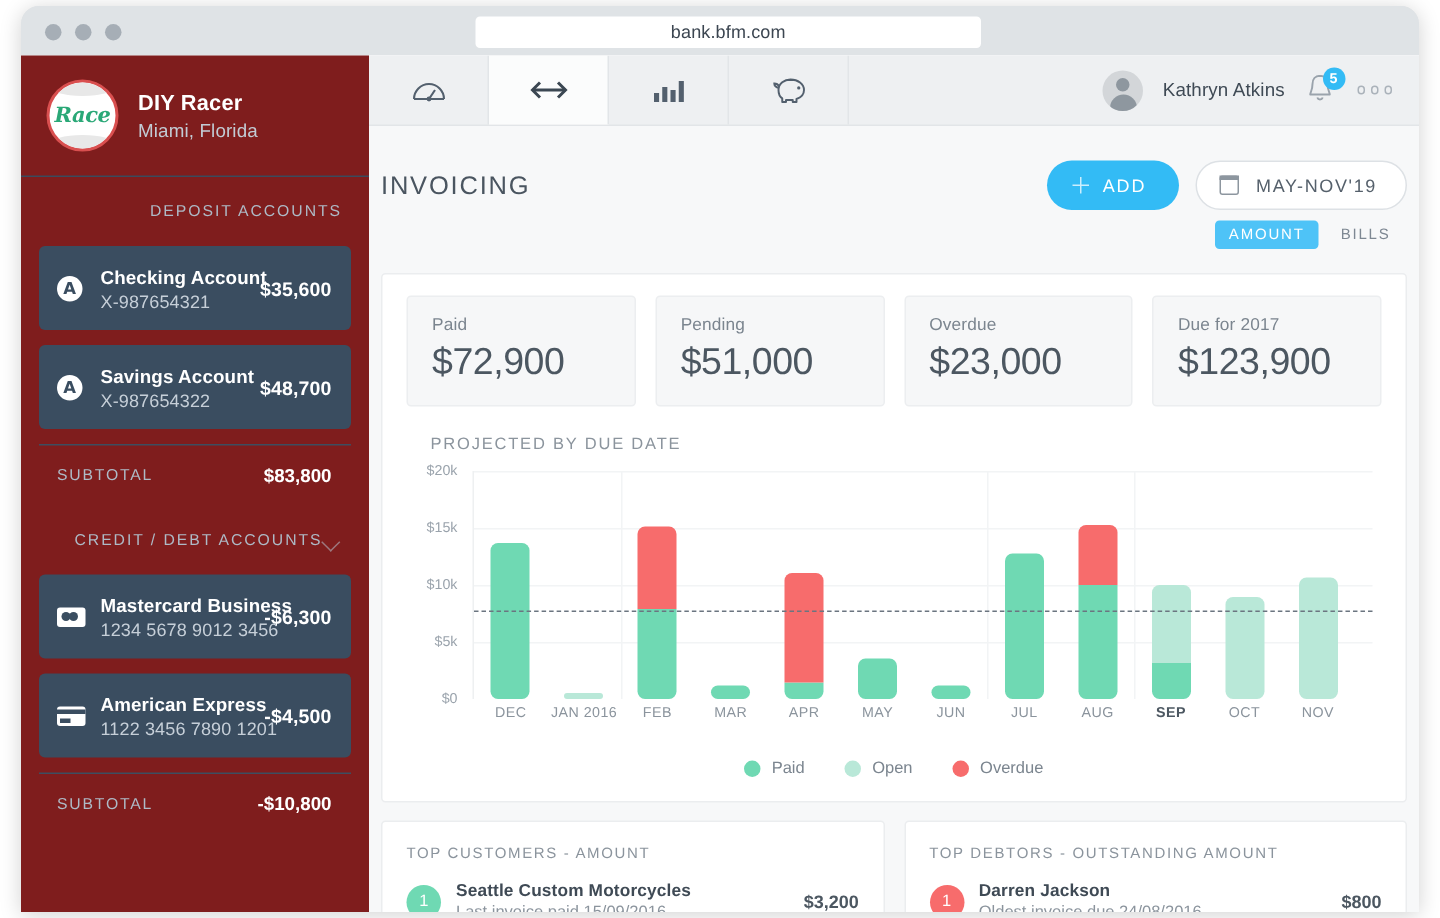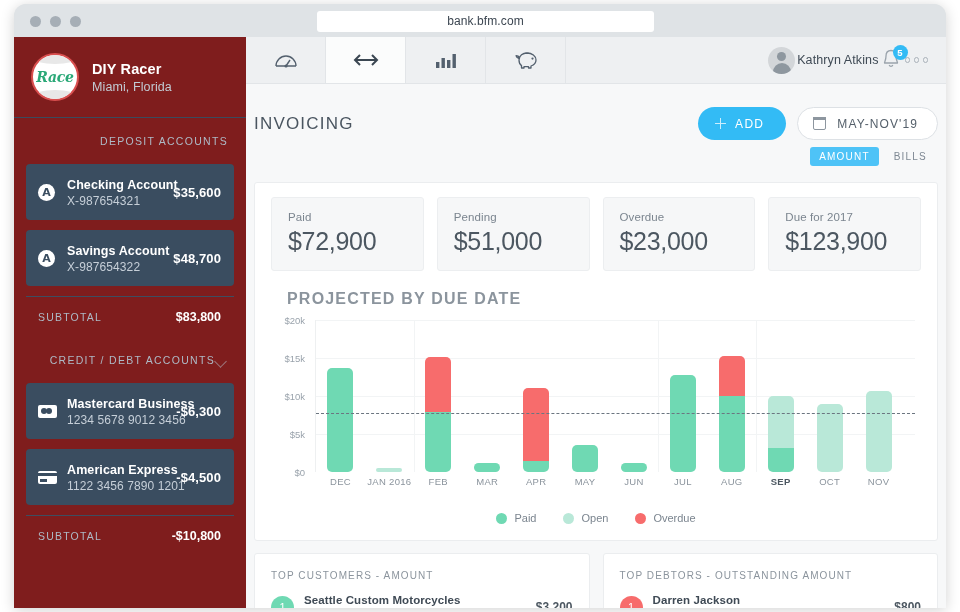--- a/index.html
+++ b/index.html
@@ -190,21 +190,21 @@
   .nav-tab {
     width: 80px;
     display: flex; align-items: center; justify-content: center;
     border-right: 1px solid #e2e5e8;
   }
   .nav-tab.active { background: #fbfcfc; }
   .nav-ic { color: #53606e; }
   #user-area {
     margin-left: auto;
     display: flex; align-items: center;
-    padding-right: 18px; gap: 2px;
+    padding-right: 18px; gap: 13px;
   }
   #avatar {
     width: 27px; height: 27px; border-radius: 50%;
     background: #d3d6d9; position: relative; overflow: hidden;
   }
   #avatar::before {
     content: ""; position: absolute; left: 9px; top: 5px;
     width: 9px; height: 9px; border-radius: 50%; background: #8e979f;
   }
   #avatar::after {
@@ -298,22 +298,22 @@
     border: 1px solid #eceef0; border-radius: 3px;
     padding: 13px 16px 14px 16px;
   }
   .kpi-label { font-size: 11.5px; color: #7b858f; letter-spacing: .1px; }
   .kpi-value {
     font-size: 25px; color: #4c5761; margin-top: 4px;
     letter-spacing: -.3px; font-weight: normal;
   }
 
   #chart-title {
-    font-size: 16px; color: #8b949d;
-    letter-spacing: 1.2px; margin: 19px 0 0 16px; font-weight: bold;
+    font-size: 11px; color: #8b949d;
+    letter-spacing: 1.2px; margin: 19px 0 0 16px;
   }
 
   
   #chart {
     position: relative; height: 152px;
     margin: 12px 0 0 0;
   }
   .ylabel {
     position: absolute; left: 0; width: 34px;
     text-align: right; font-size: 9.5px; color: #9aa3ac;

